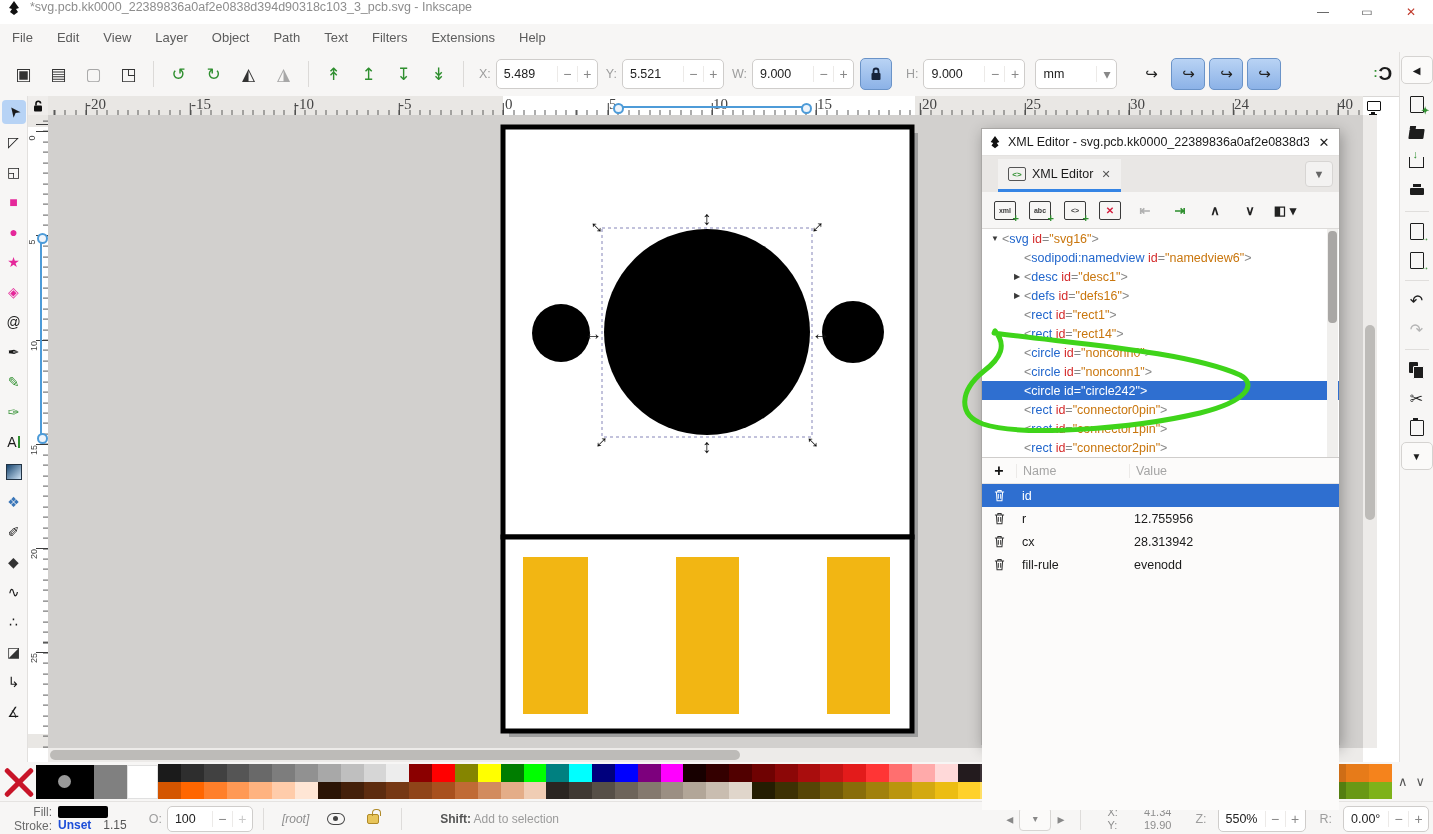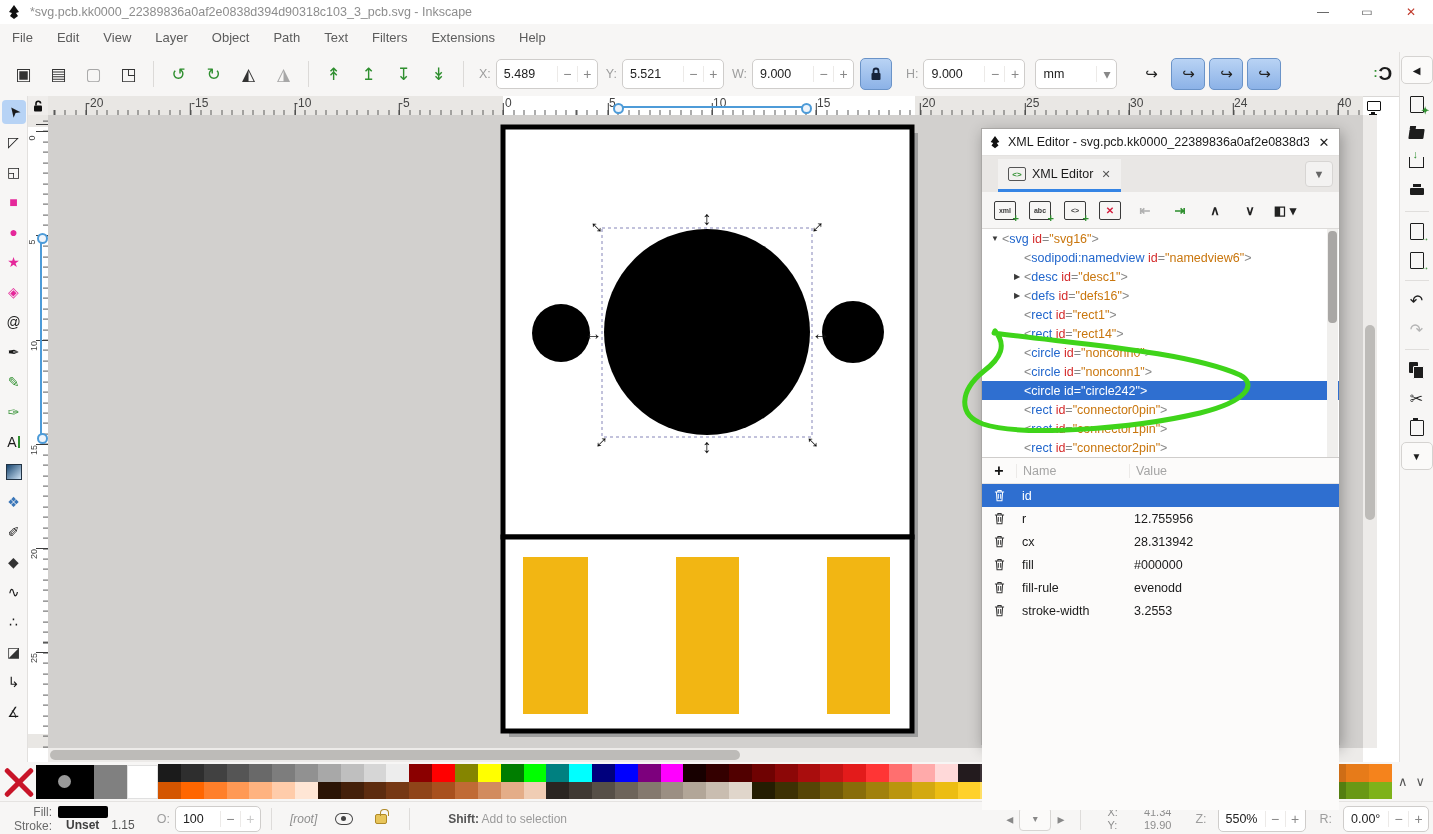--- a/index.html
+++ b/index.html
@@ -1,19 +1,19 @@
 <!DOCTYPE html>
 <html><head>
 <meta charset="utf-8">
 <style>
   html,body{margin:0;padding:0;width:1433px;height:834px;overflow:hidden;
     font-family:"Liberation Sans",sans-serif;background:#fff;position:relative;font-size:13px;color:#333;}
   .abs{position:absolute;}
   
-  #titlebar{left:0;top:0;width:1433px;height:24px;background:#fff;display:flex;align-items:center;}
+  #titlebar{left:0;top:0;width:1433px;height:24px;background:#fff;display:flex;}
   #titlebar .ttext{color:#8d8d8d;font-size:12.5px;margin-left:8px;}
   .winbtns{position:absolute;right:0;top:0;height:24px;display:flex;}
   .winbtn{width:44px;height:24px;display:flex;align-items:center;justify-content:center;color:#555;font-size:12px;}
   
   #menubar{left:0;top:24px;width:1433px;height:28px;background:#f7f6f5;display:flex;align-items:center;border-bottom:1px solid #eceae8;}
   .menuitem{padding:0 12px;line-height:28px;color:#5c5c5c;font-size:13px;}
   
   #tooloptions{left:0;top:52px;width:1399px;height:44px;background:#f7f6f5;border-bottom:1px solid #d9d7d5;display:flex;align-items:center;}
   .tbtn{width:33px;height:32px;display:flex;align-items:center;justify-content:center;font-size:17px;color:#333;border-radius:4px;margin:0 1px;}
   .tsep{width:1px;height:26px;background:#dcdad8;margin:0 7px;}
@@ -34,21 +34,21 @@
   .tool .caret{display:inline-block;width:2px;height:12px;background:#2f8f2f;margin-left:1px;}
   .tool .grad{width:14px;height:14px;border:1px solid #234;background:linear-gradient(135deg,#17456f,#cfe3f5);}
   
   #corner{left:28px;top:96px;width:20px;height:19px;background:#efedeb;display:flex;align-items:center;justify-content:center;}
   #hruler{left:48px;top:96px;width:1315px;height:19px;background:#e9e7e4;overflow:hidden;}
   #hruler .pagezone{position:absolute;left:455px;top:0;width:412px;height:19px;background:#fff;}
   #hruler .minor{position:absolute;left:0;bottom:0;width:1315px;height:5px;
     background:repeating-linear-gradient(to right,#5a5a5a 0 1px,transparent 1px 10.43px);background-position-x:6.5px;}
   #hruler .major{position:absolute;left:0;bottom:0;width:1315px;height:12px;
     background:repeating-linear-gradient(to right,#3c3c3c 0 1px,transparent 1px 104.3px);background-position-x:37.8px;}
-  .hlab{position:absolute;top:0;font-size:12px;color:#444;}
+  .hlab{position:absolute;top:0;font-size:15px;color:#444;font-family:Liberation Serif, serif;}
   #vruler{left:28px;top:115px;width:20px;height:633px;background:#e9e7e4;overflow:hidden;}
   #vruler .pagezone{position:absolute;top:12px;left:0;height:607px;width:20px;background:#fff;}
   #vruler .minor{position:absolute;top:0;right:0;height:633px;width:5px;
     background:repeating-linear-gradient(to bottom,#5a5a5a 0 1px,transparent 1px 10.43px);background-position-y:5.6px;}
   #vruler .major{position:absolute;top:0;right:0;height:633px;width:12px;
     background:repeating-linear-gradient(to bottom,#3c3c3c 0 1px,transparent 1px 104.3px);background-position-y:16px;}
   .vlab{position:absolute;left:1px;font-size:9px;color:#444;transform:rotate(-90deg);}
   .bluespan{position:absolute;background:#4d9bd8;}
   .bluedot{position:absolute;width:7px;height:7px;border:2px solid #4d9bd8;background:#eef4fb;border-radius:50%;}
   #viewport{left:48px;top:115px;width:1315px;height:633px;background:#d2d0ce;overflow:hidden;}
@@ -555,40 +555,22 @@
         </span>
         <span class="an">cx</span>
         <span class="av">28.313942</span>
       </div>
       <div class="arow">
         <span class="tr">
           <svg viewBox="0 0 12 14" width="11" height="13">
             <path d="M1 3.2h10M4.2 3.2V1.6h3.6v1.6M2.6 3.2l.7 9.4h5.4l.7-9.4M4.7 5.4v5.2M7.3 5.4v5.2" stroke="currentColor" fill="none" stroke-width="1.1"></path>
           </svg>
         </span>
-        <span class="an">fill</span>
-        <span class="av">#000000</span>
-      </div>
-      <div class="arow">
-        <span class="tr">
-          <svg viewBox="0 0 12 14" width="11" height="13">
-            <path d="M1 3.2h10M4.2 3.2V1.6h3.6v1.6M2.6 3.2l.7 9.4h5.4l.7-9.4M4.7 5.4v5.2M7.3 5.4v5.2" stroke="currentColor" fill="none" stroke-width="1.1"></path>
-          </svg>
-        </span>
         <span class="an">fill-rule</span>
         <span class="av">evenodd</span>
-      </div>
-      <div class="arow">
-        <span class="tr">
-          <svg viewBox="0 0 12 14" width="11" height="13">
-            <path d="M1 3.2h10M4.2 3.2V1.6h3.6v1.6M2.6 3.2l.7 9.4h5.4l.7-9.4M4.7 5.4v5.2M7.3 5.4v5.2" stroke="currentColor" fill="none" stroke-width="1.1"></path>
-          </svg>
-        </span>
-        <span class="an">stroke-width</span>
-        <span class="av">3.2553</span>
       </div>
     </div>
 </div>
 
 <svg class="abs" style="left:0;top:0;z-index:70;pointer-events:none;" width="1433" height="834">
   <path d="M 994 333 C 1075 344 1185 351 1240 375 C 1257 384 1248 401 1200 413 C 1132 429 1022 437 983 424 C 958 415 959 391 984 371 C 1001 358 1007 345 995 331" fill="none" stroke-width="5" stroke-linecap="round" stroke="#3fd41a"></path>
 </svg>
 
 <div class="abs" id="palettebar">
   <span class="bigsw noColorX"></span>
@@ -718,21 +700,21 @@
 </div>
 
 <div class="abs" id="statusbar">
   <div class="fslabels">
     <span>Fill:</span>
     <span>Stroke:</span>
   </div>
   <div class="fsvals">
     <span class="fillsw" style="background: rgb(0, 0, 0);"></span>
     <span class="strokerow">
-      <b style="font-weight:bold;color:#404040;margin-left:8px;">Unset</b>
+      <b style="font-weight:bold;color:#1d4ed8;">Unset</b>
       <span>1.15</span>
     </span>
   </div>
   <div class="opacity">
     <span class="flab">O:</span>
     <span class="spin small">
       <span class="val">100</span>
       <span class="sbtn">−</span>
       <span class="sbtn" style="color:#c9c9c9;">+</span>
     </span>

